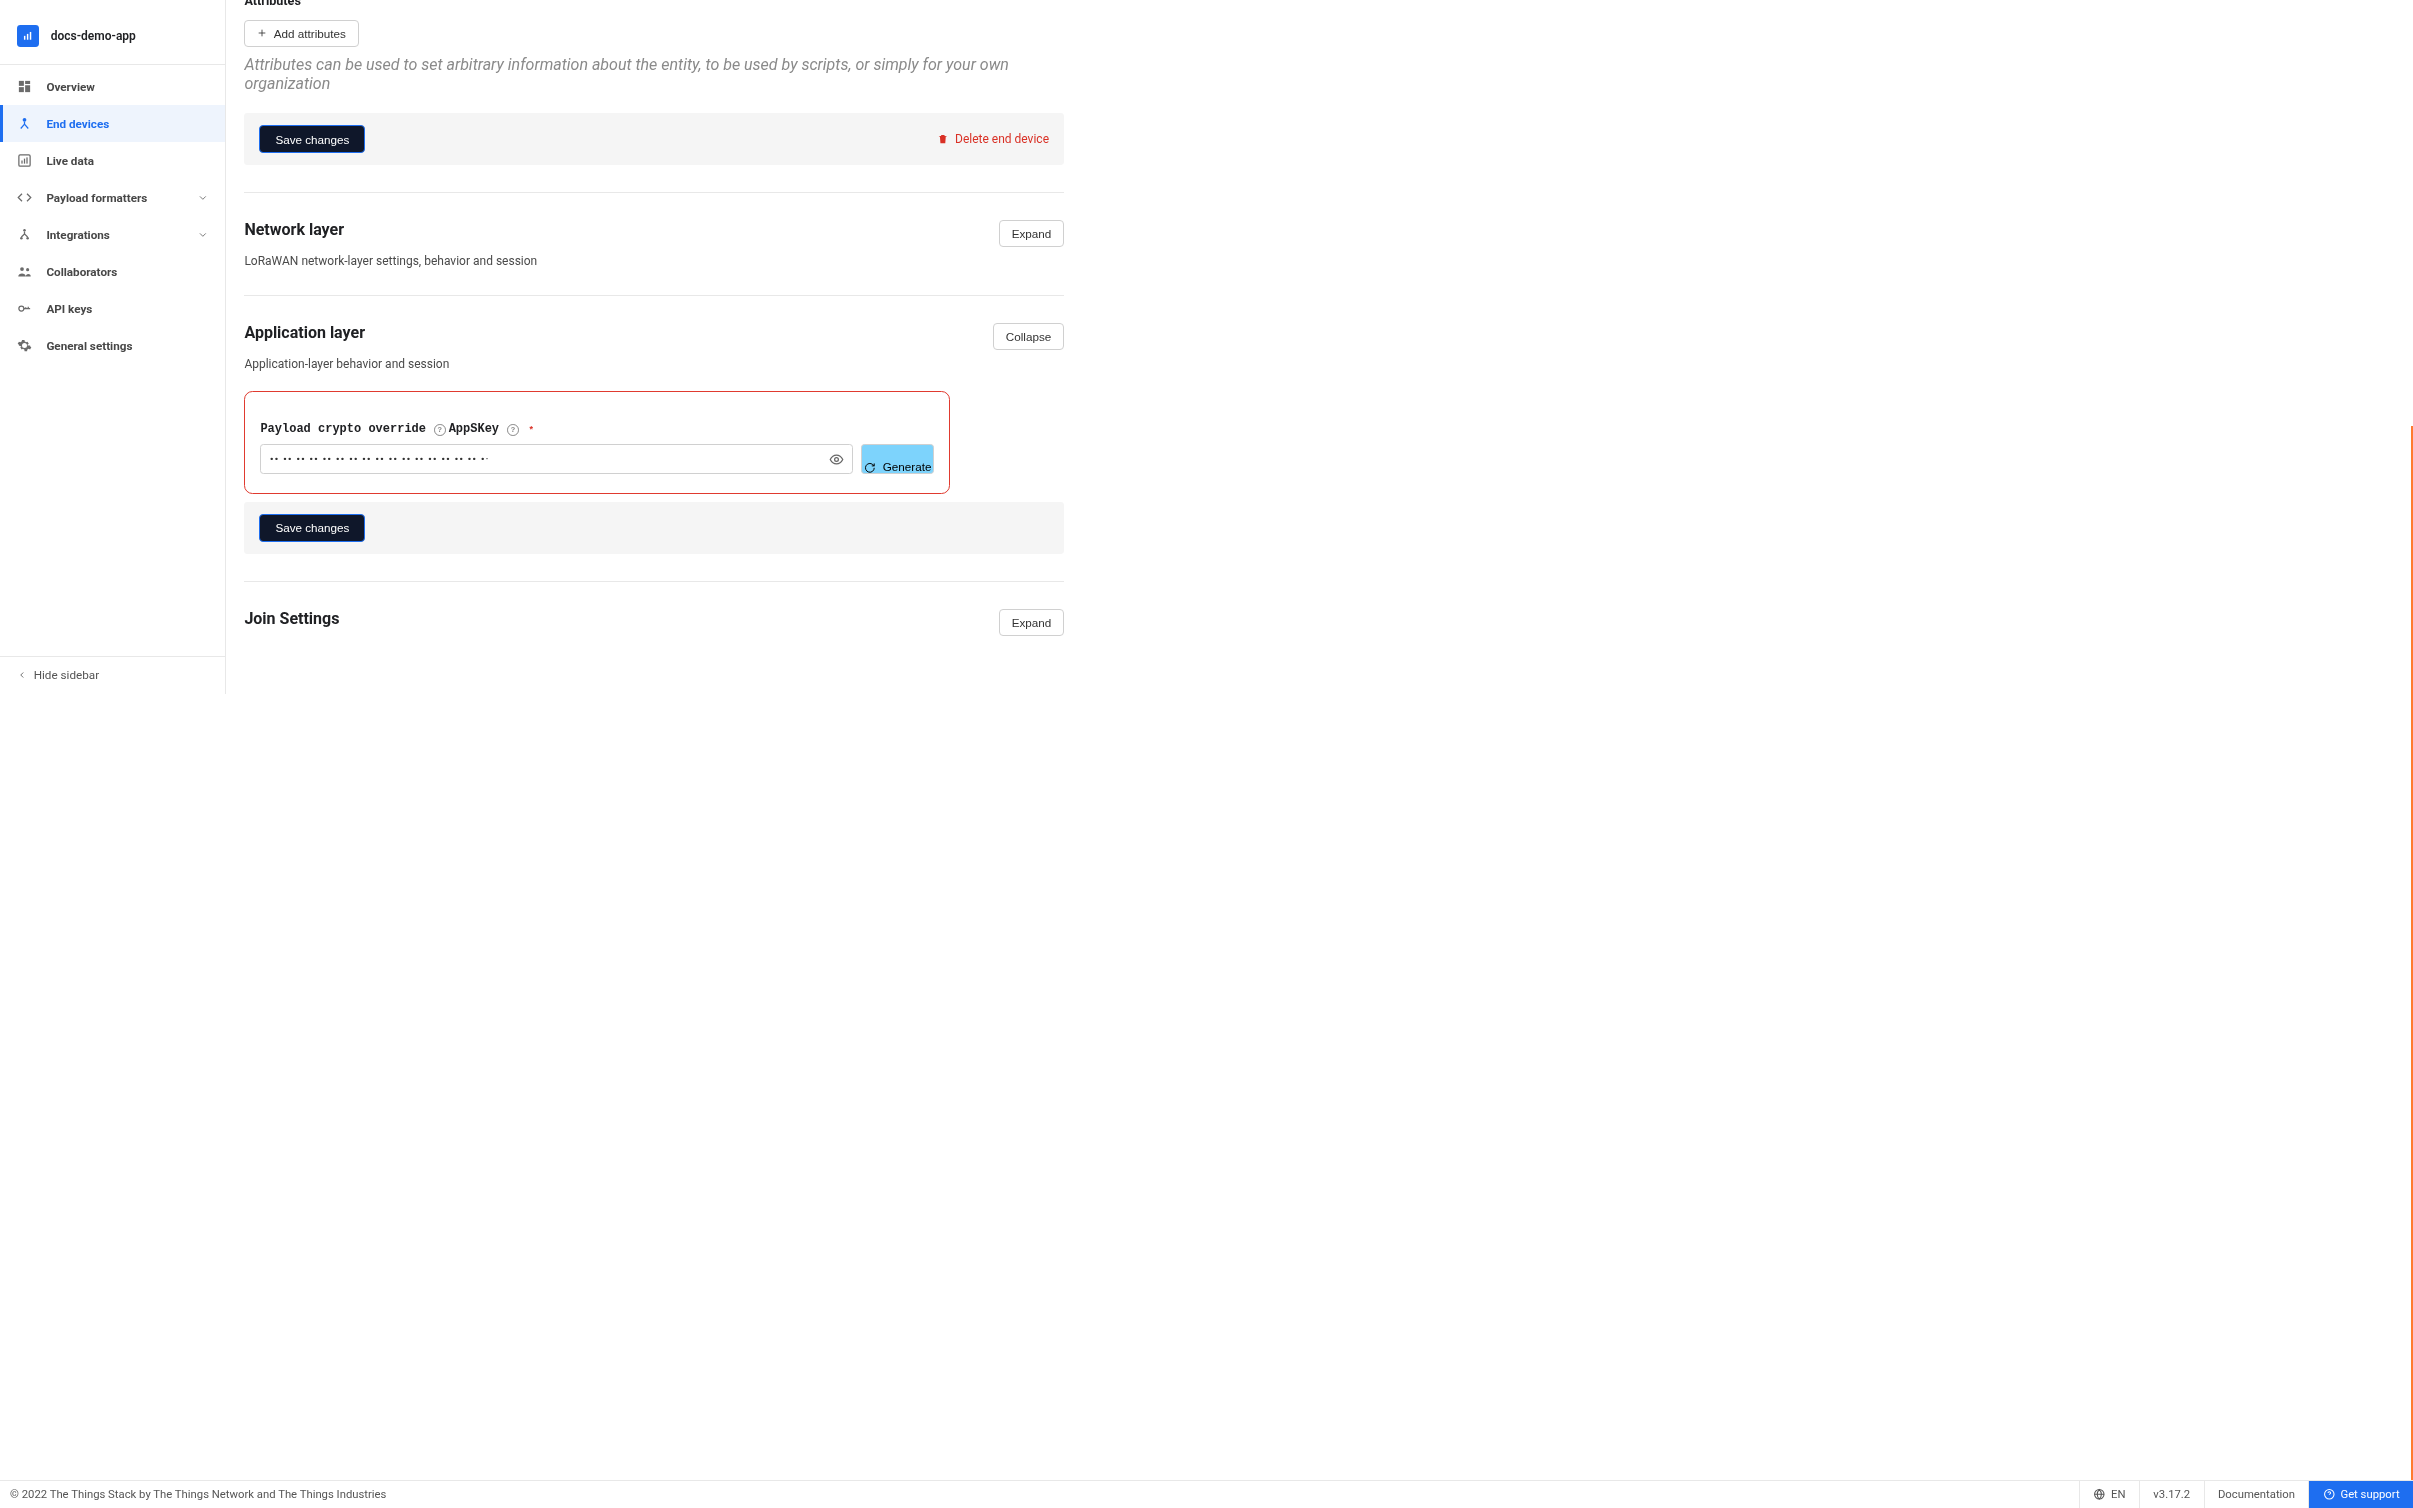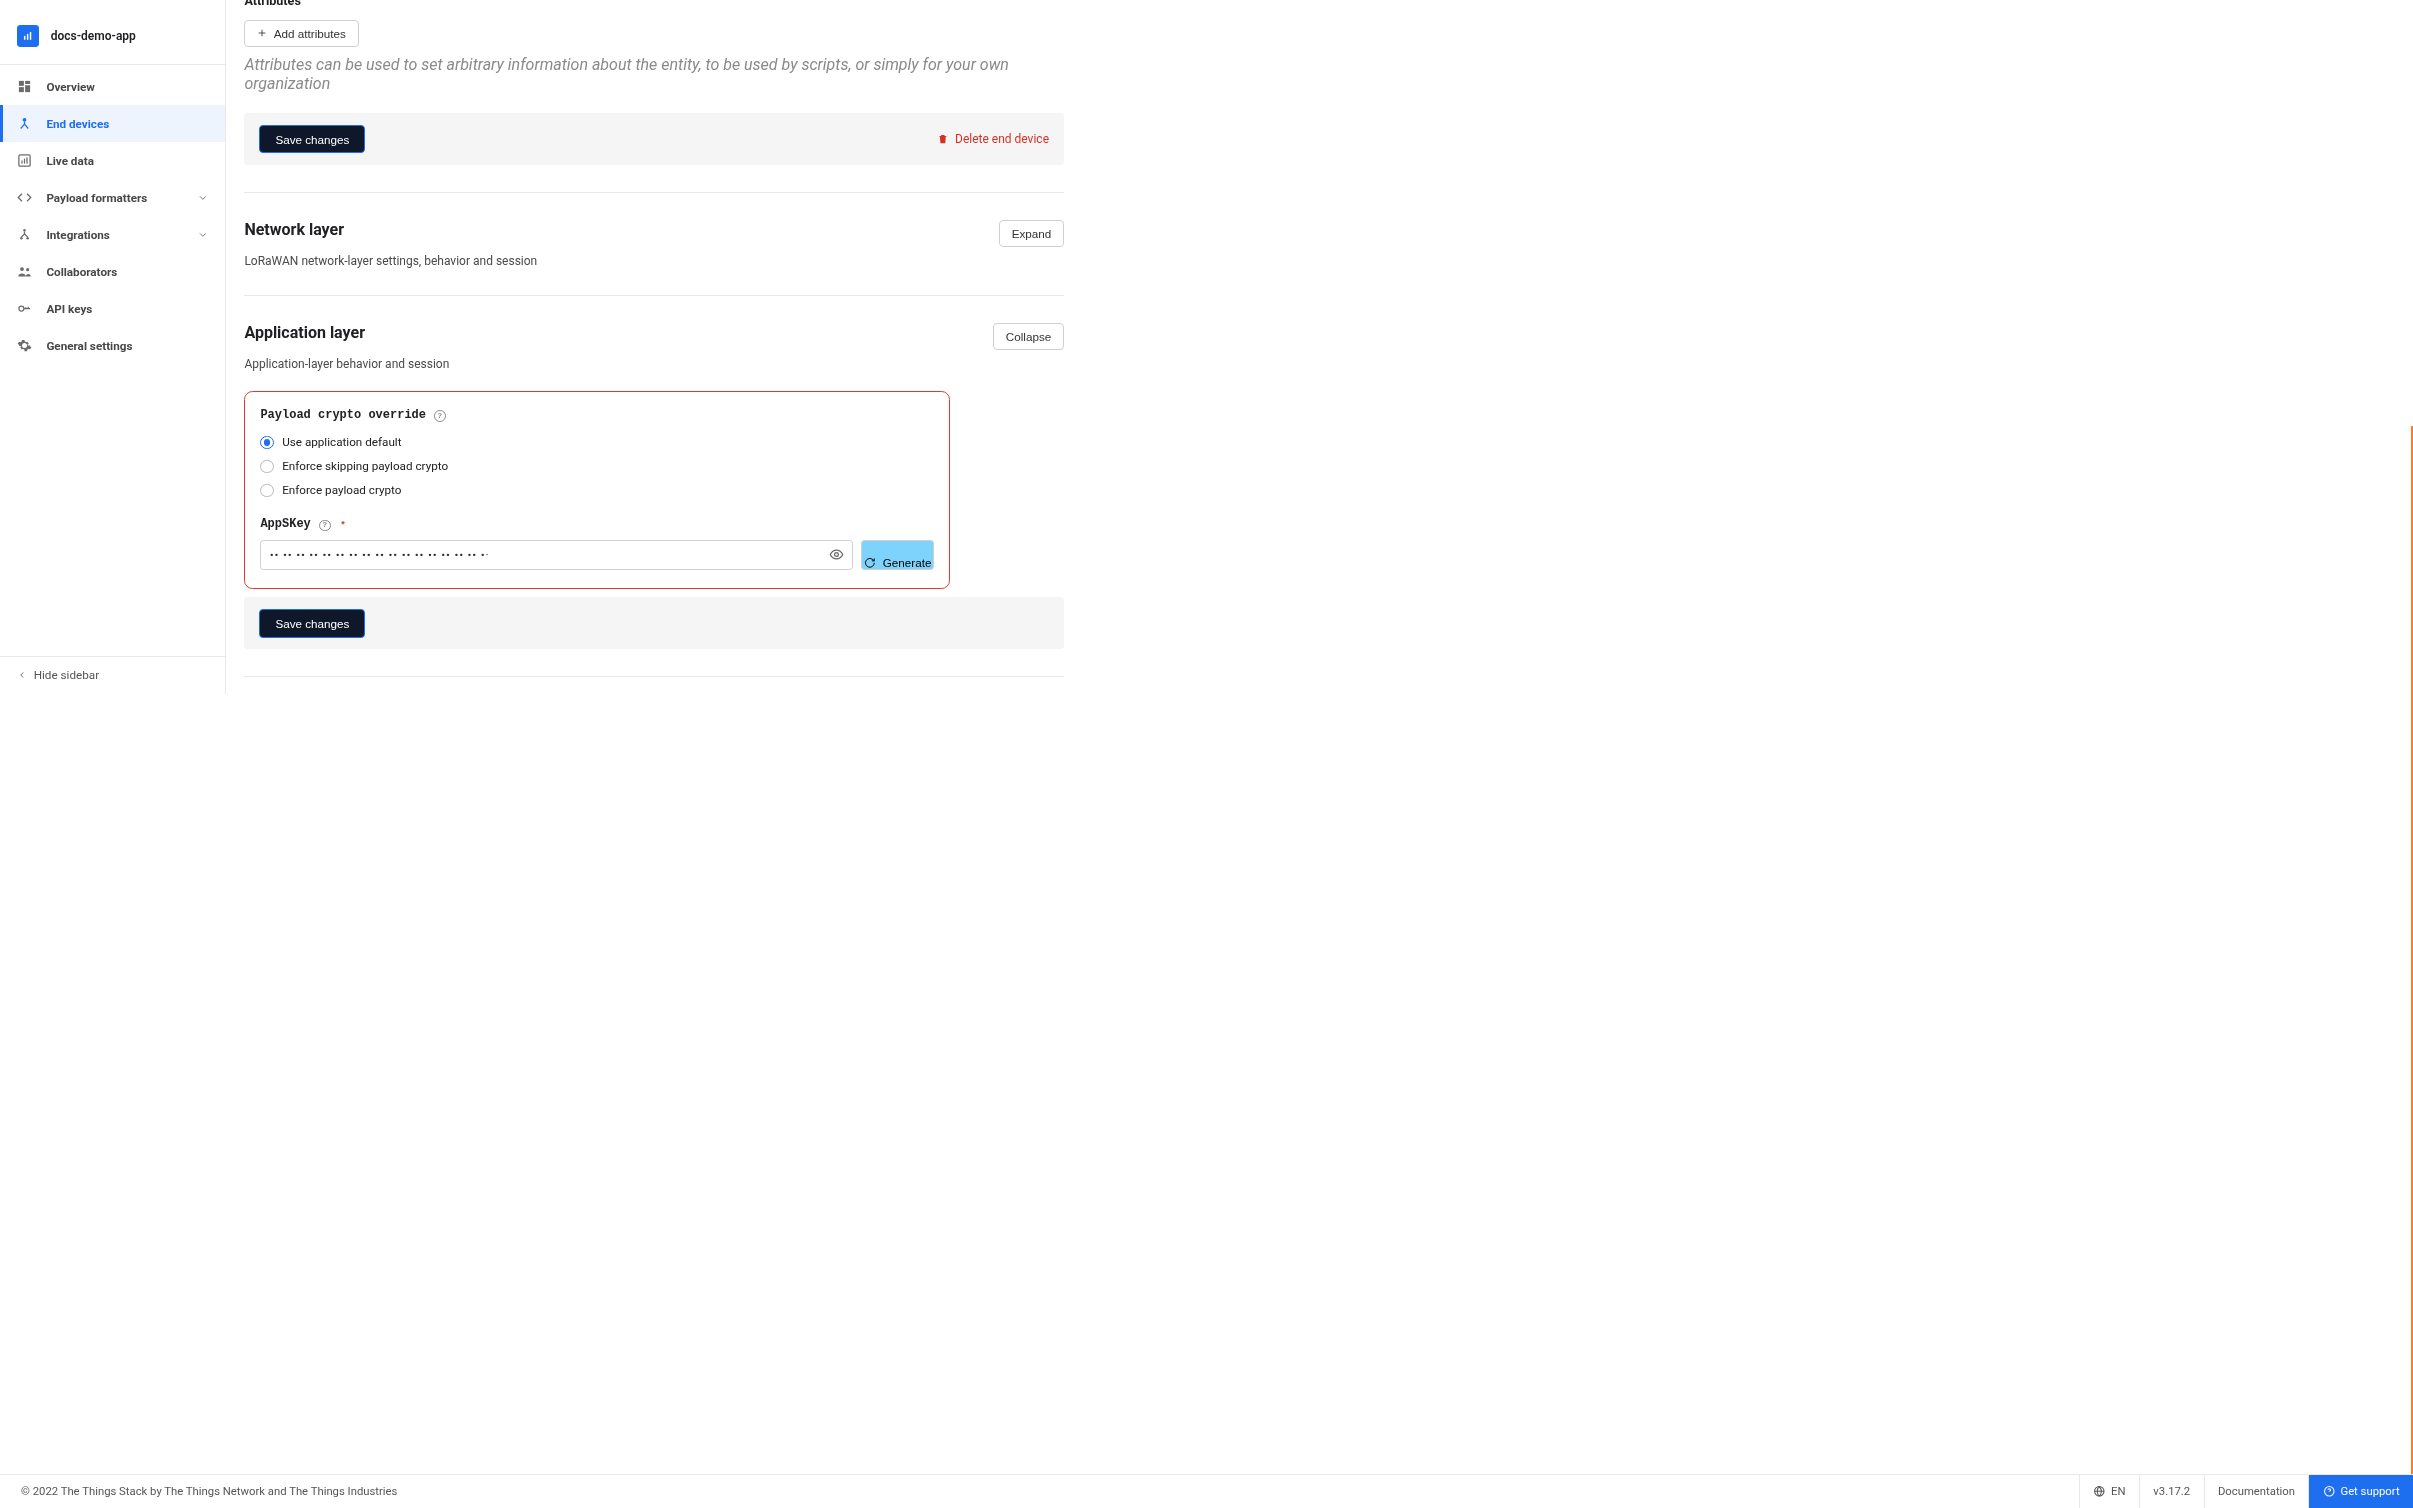--- a/index.html
+++ b/index.html
@@ -243,27 +243,27 @@
     align-items: flex-end;
     gap: 6.7px;
     cursor: pointer;
     font-size: 11.7px;
   }
   
   
   .footer {
     position: fixed;
     bottom: 0; left: 0; right: 0;
-    height: 34px;
+    height: 28px;
     border-top: 0.8px solid #e8e8e8;
     background: #fff;
     display: flex;
     align-items: center;
     justify-content: space-between;
-    padding-left: 21px;
+    padding-left: 10px;
     font-size: 11.3px;
     color: #555;
   }
   .footer-right { display: flex; align-items: stretch; height: 100%; }
   .footer-cell {
     border-left: 0.8px solid #e8e8e8;
     display: flex;
     align-items: center;
     padding: 0 13.4px;
     gap: 5px;
@@ -448,34 +448,20 @@
         </div>
         <button class="btn">
           <span>Collapse</span>
         </button>
       </div>
 
       <div class="highlight-box">
         <div class="field-label">
           <span>Payload crypto override</span>
           <span class="help-circle">?</span>
-        </div>
-        <div class="radio-group">
-          <label class="radio-row">
-            <span class="radio checked"></span>
-            <span>Use application default</span>
-          </label>
-          <label class="radio-row">
-            <span class="radio"></span>
-            <span>Enforce skipping payload crypto</span>
-          </label>
-          <label class="radio-row">
-            <span class="radio"></span>
-            <span>Enforce payload crypto</span>
-          </label>
         </div>
 
         <div style="margin-top:15px" class="field-label">
           <span>AppSKey</span>
           <span class="help-circle">?</span>
           <span class="req-star">*</span>
         </div>
         <div class="key-row">
           <div class="key-input">
             <span class="dots">••  ••  ••  ••  ••  ••  ••  ••  ••  ••  ••  ••  ••  ••  ••  ••  •·</span>

